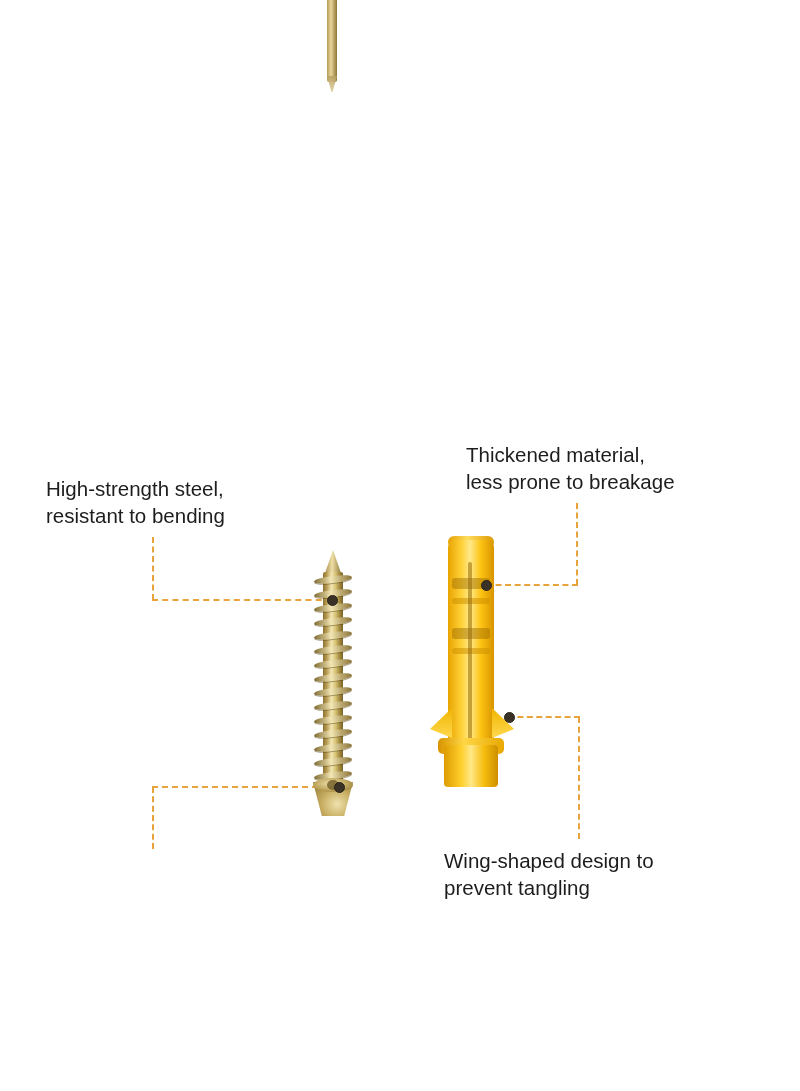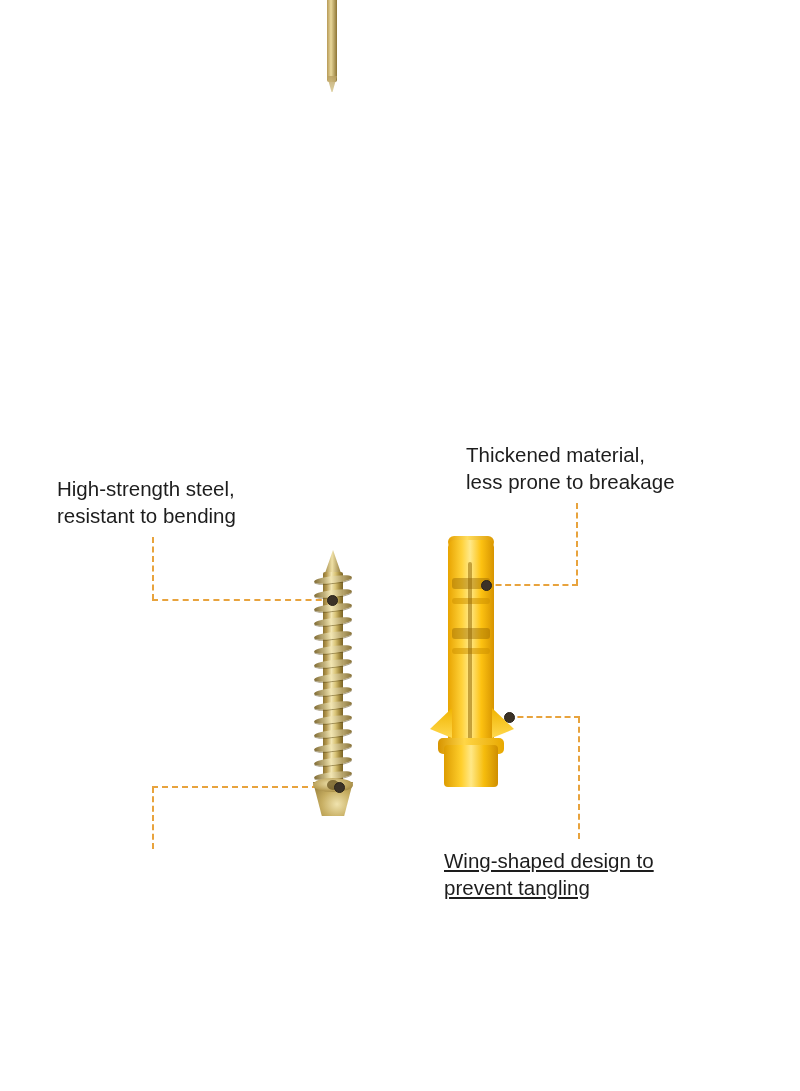--- a/index.html
+++ b/index.html
@@ -94,24 +94,24 @@
 
   
   .label {
     position: absolute;
     font-family: "Liberation Sans", sans-serif;
     font-size: 20.5px;
     line-height: 27px;
     color: #1d1d1d;
     white-space: pre-line;
   }
-  .label-tl { left: 57px; top: 110px; }
+  .label-tl { left: 46px; top: 110px; }
   .label-tr { left: 466px; top: 76px; }
   .label-bl { left: 14px; top: 482px; }
-  .label-br { left: 444px; top: 482px; text-decoration: underline; }
+  .label-br { left: 444px; top: 482px; }
 
   
   .leader {
     position: absolute;
     border-color: #e8a33d;
     border-style: dashed;
     border-width: 0;
   }
   .l-top { border-top-width: 2px; }
   .l-left { border-left-width: 2px; }

